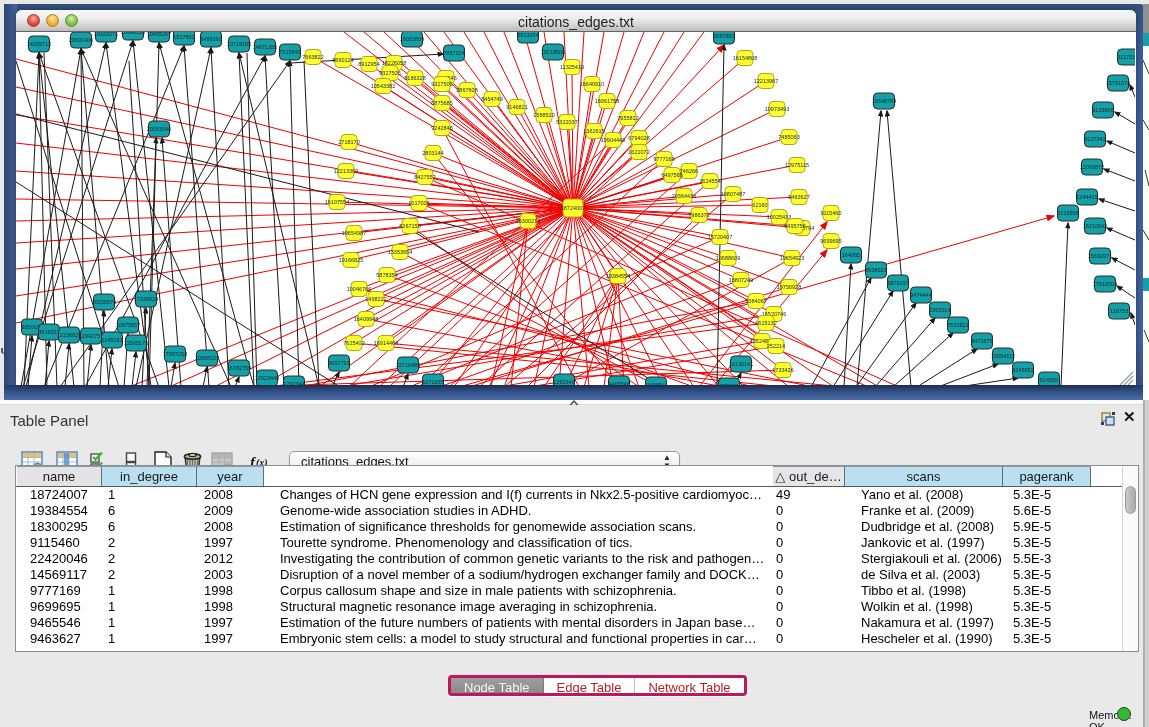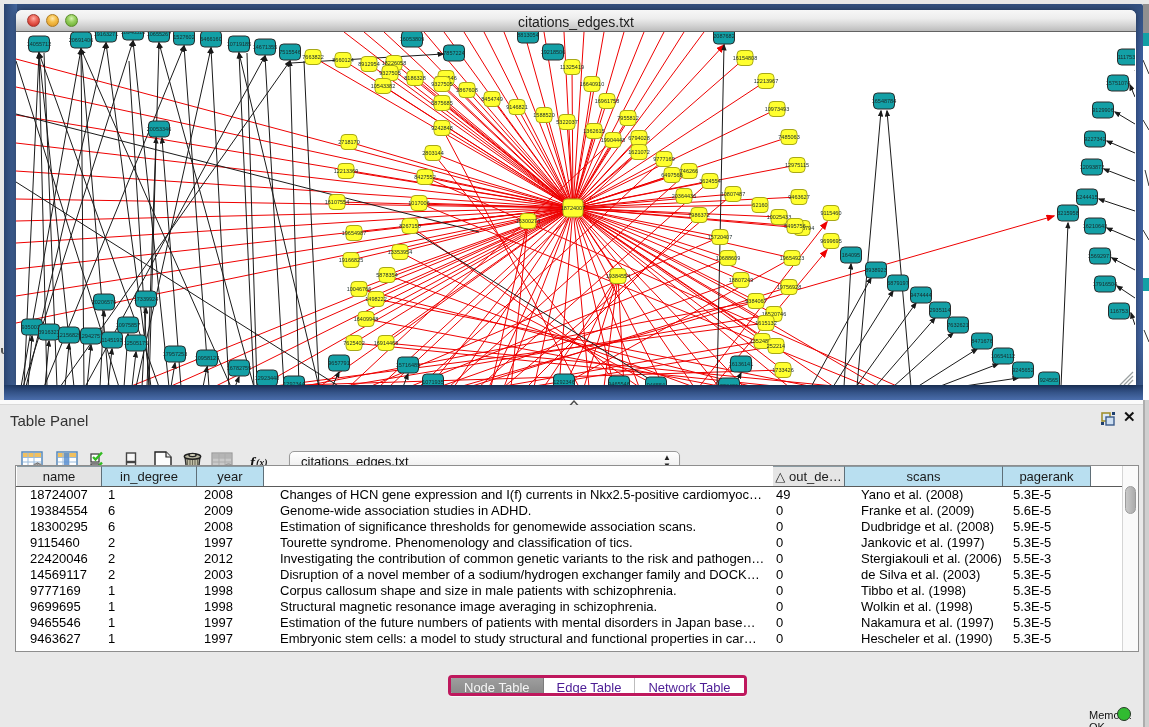--- a/index.html
+++ b/index.html
@@ -73,21 +73,21 @@
   
   #vsb { position:absolute; left:1106px; top:0; width:17px; height:185px; background:#fafafa;
     border-left:1px solid #d5d5d5; }
   #vsb .thumb { position:absolute; left:2px; top:20px; width:11px; height:28px;
     background:linear-gradient(90deg,#c9c9c9,#ababab); border-radius:6px; border:1px solid #9b9b9b;}
 
   
   #tabs { position:absolute; left:429px; top:270px; height:21px; display:flex;
     border:3px solid #be185d; border-radius:4px; overflow:hidden;
     background:#fff; box-shadow:0 1px 0 rgba(255,255,255,.7);margin-left:19px;}
-  .tab { font-size:13px; line-height:19px; padding:0 13px; color:#4c1d95; background:#fff;
+  .tab { font-size:13px; line-height:19px; padding:0 13px; color:#b91c1c; background:#fff;
     border-right:1px solid #bdbdbd; }
   .tab.sel { background:linear-gradient(180deg,#9e9e9e,#8a8a8a); color:#f5f5f5;
     border-right:1px solid #7c7c7c;}
   #memok { position:absolute; left:1050px; top:304px; font-size:11px; color:#111;margin-left:39px; }
   #memdot { position:absolute; left:1117px; top:302px; width:14px; height:14px; border-radius:50%;
     background:#31bb31; border:1.5px solid #2a3a2a; }
 
   
   #rstrip { position:absolute; left:1143px; top:400px; width:6px; height:327px;
     background:linear-gradient(90deg,#adadad 0 2px,#cfcfcf 2px 6px); }

